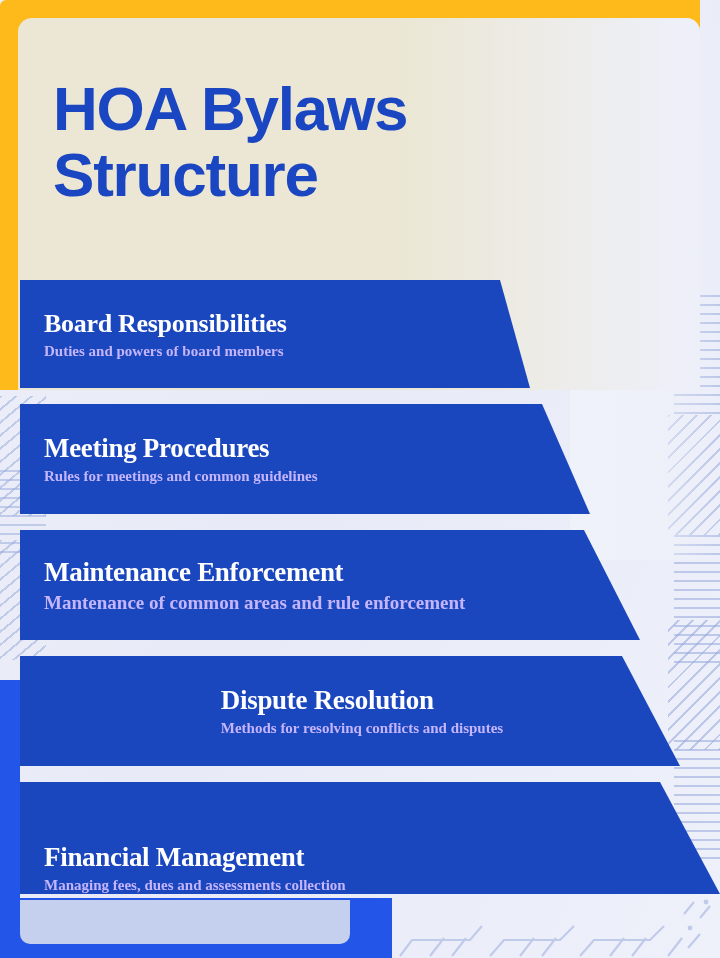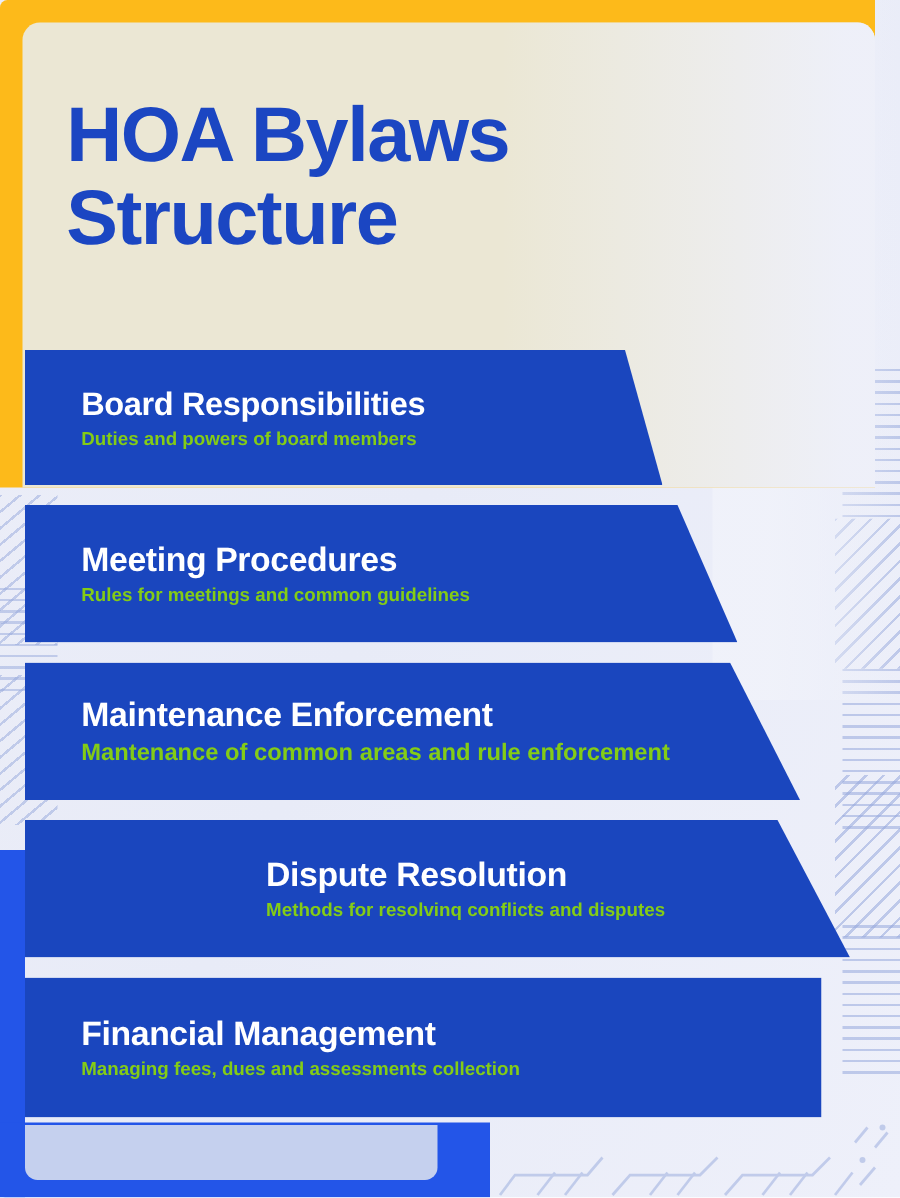--- a/index.html
+++ b/index.html
@@ -137,36 +137,36 @@
     flex-direction: column;
     justify-content: center;
   }
   .band-title {
     color: #FFFFFF;
     font-weight: bold;
     letter-spacing: -0.3px;
     margin: 0 0 4px 0;
   }
   .band-sub {
-    color: #84cc16;
+    color: #c4b5fd;
     font-weight: bold;
     margin: 0;
   }
-  .band .txt { padding-left: 45px; }
+  .band .txt { padding-left: 24px; font-family: Liberation Serif, serif; }
 
   .band.b1 { left: 20px; top: 280px; width: 510px; height: 108px;
              clip-path: polygon(0 0, 480px 0, 510px 108px, 0 108px); }
   .band.b2 { left: 20px; top: 404px; width: 570px; height: 110px;
              clip-path: polygon(0 0, 522px 0, 570px 110px, 0 110px); }
   .band.b3 { left: 20px; top: 530px; width: 620px; height: 110px;
              clip-path: polygon(0 0, 564px 0, 620px 110px, 0 110px); }
   .band.b4 { left: 20px; top: 656px; width: 660px; height: 110px;
              clip-path: polygon(0 0, 602px 0, 660px 110px, 0 110px); align-items: center; }
-  .band.b5 { left: 20px; top: 782px; width: 637px; height: 112px;
-             clip-path: polygon(0 0, 640px 0, 700px 112px, 0 112px); }
+  .band.b5 { left: 20px; top: 782px; width: 700px; height: 112px;
+             clip-path: polygon(0 0, 640px 0, 700px 112px, 0 112px); justify-content: flex-end; }
 
   .band.b1 .band-title { font-size: 26px; }
   .band.b1 .band-sub   { font-size: 15px; }
   .band.b2 .band-title { font-size: 27px; }
   .band.b2 .band-sub   { font-size: 15px; }
   .band.b3 .band-title { font-size: 27px; }
   .band.b3 .band-sub   { font-size: 19px; }
   .band.b4 .band-title { font-size: 27px; }
   .band.b4 .band-sub   { font-size: 15px; }
   .band.b5 .band-title { font-size: 27px; }

